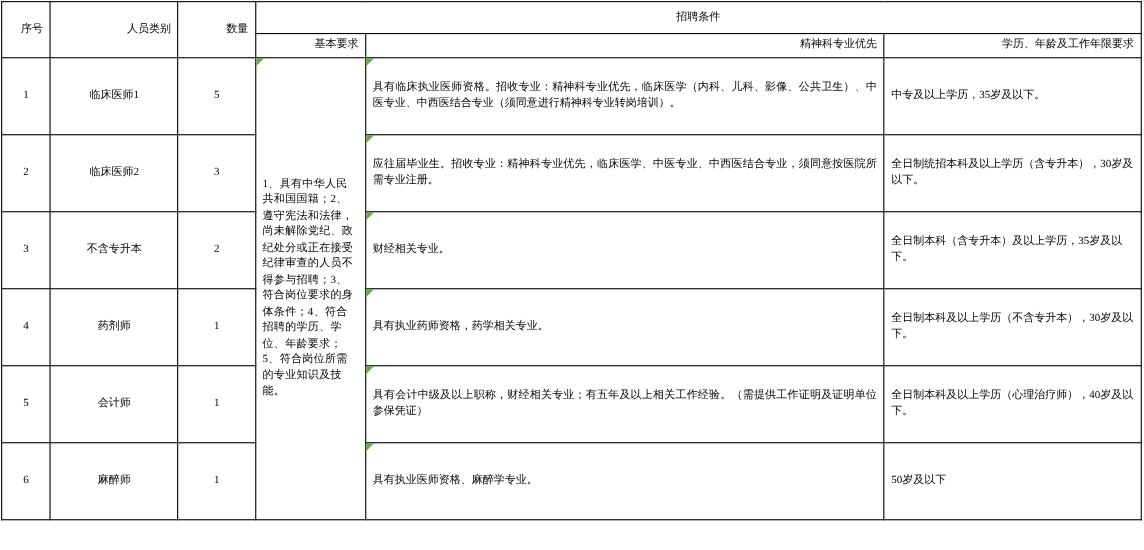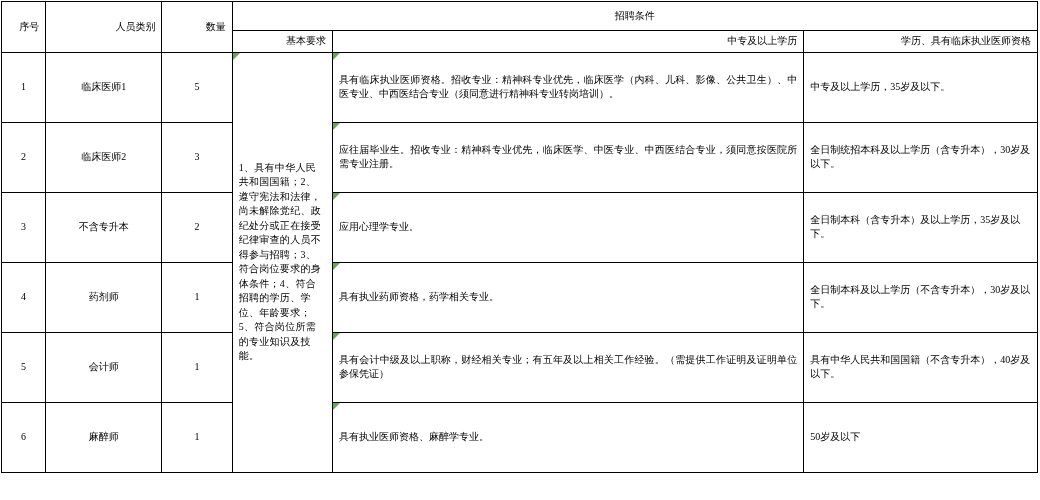--- a/index.html
+++ b/index.html
@@ -97,22 +97,22 @@
   </colgroup>
   <tbody>
     <tr>
       <td class="hdr-center" rowspan="2">序号</td>
       <td class="hdr-center" rowspan="2">人员类别</td>
       <td class="hdr-center" rowspan="2">数量</td>
       <td class="hdr-group" colspan="3">招聘条件</td>
     </tr>
     <tr>
       <td class="hdr-center">基本要求</td>
-      <td class="hdr-center">中专及以上学历</td>
-      <td class="hdr-center">学历、具有临床执业医师资格</td>
+      <td class="hdr-center">精神科专业优先</td>
+      <td class="hdr-center">学历、年龄及工作年限要求</td>
     </tr>
 
     <tr class="row-h">
       <td class="seq-cell">1</td>
       <td class="cat-cell">临床医师1</td>
       <td class="num-cell">5</td>
       <td class="basic-cell marker" rowspan="6">1、具有中华人民共和国国籍；2、遵守宪法和法律，尚未解除党纪、政纪处分或正在接受纪律审查的人员不得参与招聘；3、符合岗位要求的身体条件；4、符合招聘的学历、学位、年龄要求；5、符合岗位所需的专业知识及技能。</td>
       <td class="qual-cell marker">具有临床执业医师资格。招收专业：精神科专业优先，临床医学（内科、儿科、影像、公共卫生）、中医专业、中西医结合专业（须同意进行精神科专业转岗培训）。</td>
       <td class="edu-cell">中专及以上学历，35岁及以下。</td>
     </tr>
@@ -122,38 +122,38 @@
       <td class="cat-cell">临床医师2</td>
       <td class="num-cell">3</td>
       <td class="qual-cell marker">应往届毕业生。招收专业：精神科专业优先，临床医学、中医专业、中西医结合专业，须同意按医院所需专业注册。</td>
       <td class="edu-cell">全日制统招本科及以上学历（含专升本），30岁及以下。</td>
     </tr>
 
     <tr class="row-h">
       <td class="seq-cell">3</td>
       <td class="cat-cell">不含专升本</td>
       <td class="num-cell">2</td>
-      <td class="qual-cell marker">应用心理学专业。</td>
+      <td class="qual-cell marker">财经相关专业。</td>
       <td class="edu-cell">全日制本科（含专升本）及以上学历，35岁及以下。</td>
     </tr>
 
     <tr class="row-h">
       <td class="seq-cell">4</td>
       <td class="cat-cell">药剂师</td>
       <td class="num-cell">1</td>
       <td class="qual-cell marker">具有执业药师资格，药学相关专业。</td>
       <td class="edu-cell">全日制本科及以上学历（不含专升本），30岁及以下。</td>
     </tr>
 
     <tr class="row-h">
       <td class="seq-cell">5</td>
       <td class="cat-cell">会计师</td>
       <td class="num-cell">1</td>
       <td class="qual-cell marker">具有会计中级及以上职称，财经相关专业；有五年及以上相关工作经验。（需提供工作证明及证明单位参保凭证）</td>
-      <td class="edu-cell">具有中华人民共和国国籍（不含专升本），40岁及以下。</td>
+      <td class="edu-cell">全日制本科及以上学历（心理治疗师），40岁及以下。</td>
     </tr>
 
     <tr class="row-h">
       <td class="seq-cell">6</td>
       <td class="cat-cell">麻醉师</td>
       <td class="num-cell">1</td>
       <td class="qual-cell marker">具有执业医师资格、麻醉学专业。</td>
       <td class="edu-cell">50岁及以下</td>
     </tr>
   </tbody>

